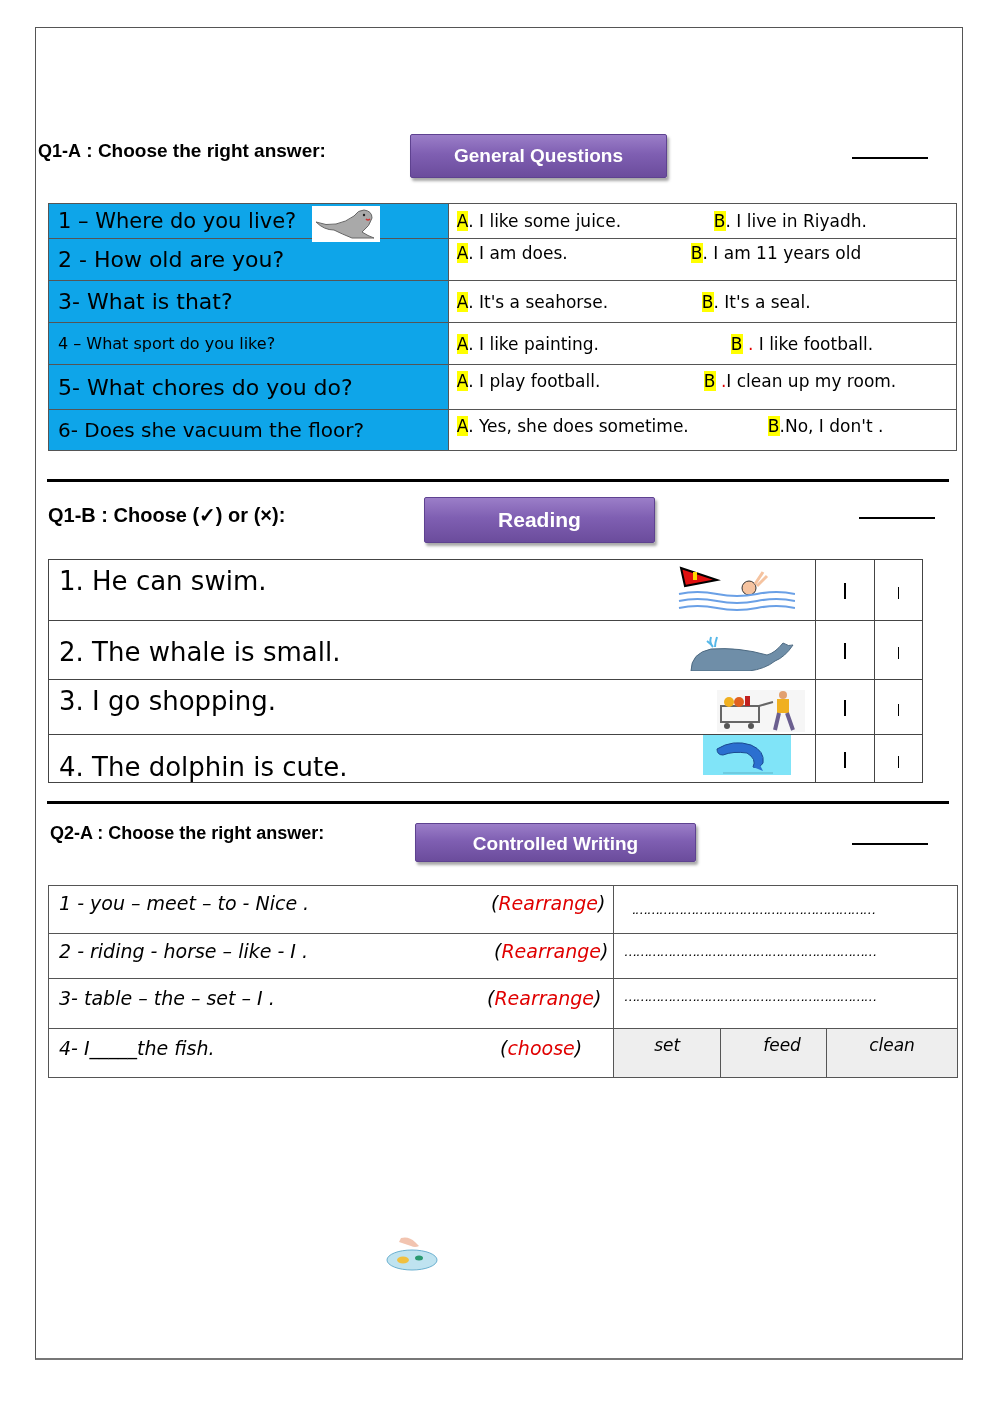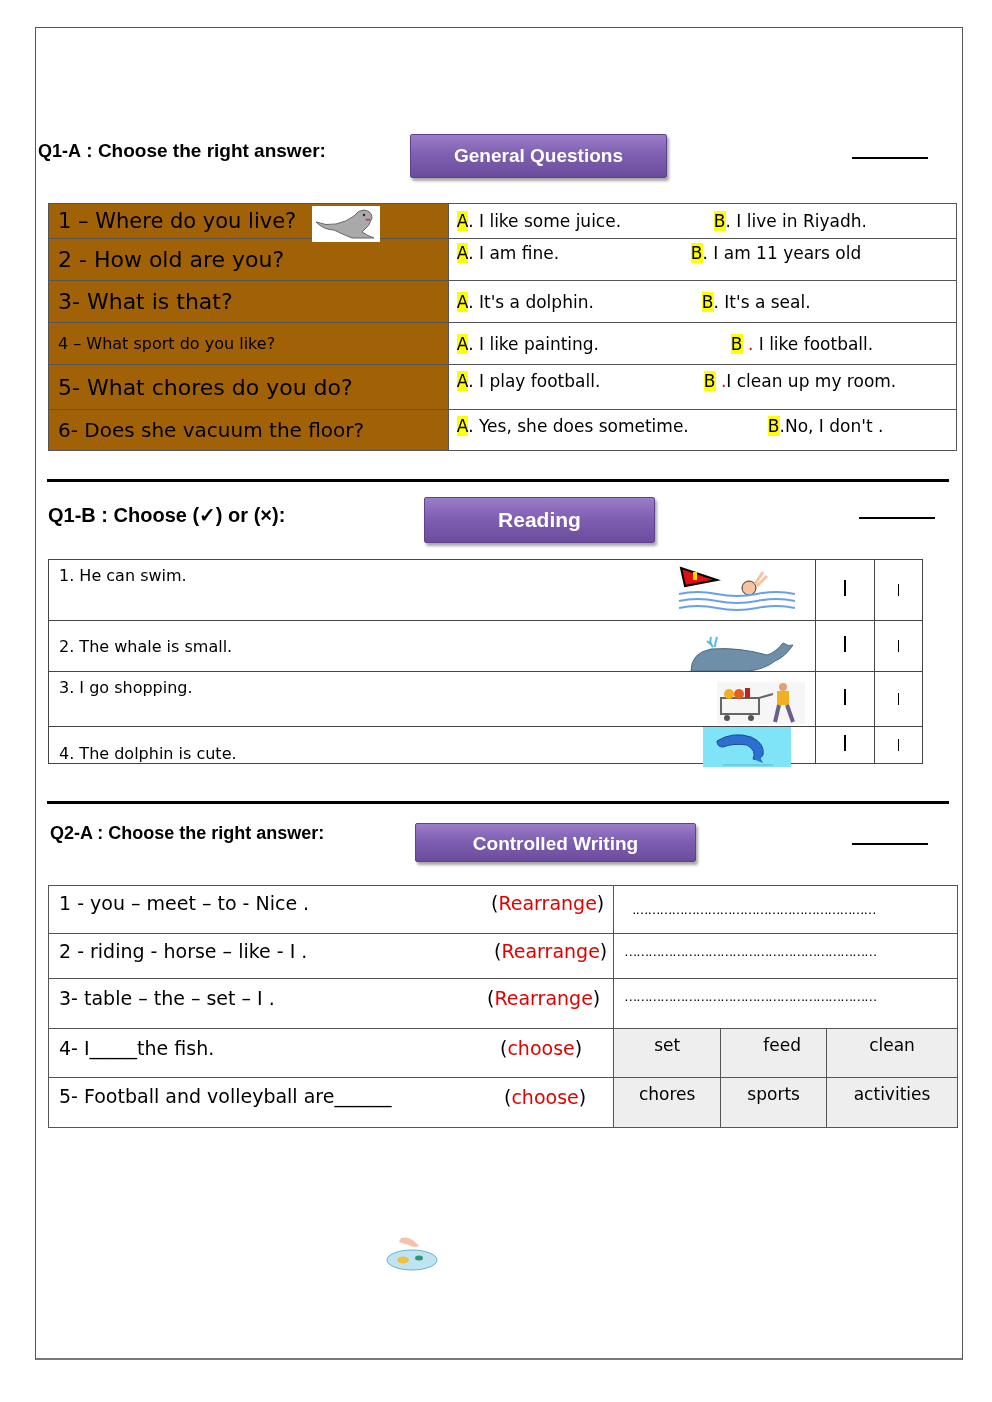--- a/index.html
+++ b/index.html
@@ -8,33 +8,33 @@
   .abs { position: absolute; }
   .sec-title { font-family: "Liberation Sans", sans-serif; font-weight: bold; font-size: 19px; white-space: nowrap; }
   .sec-title .big { font-size: 18px; }
   .badge { position: absolute; color: #fff; font-family: "Liberation Sans", sans-serif; font-weight: bold; font-size: 19px; text-align: center;
            background: linear-gradient(#9b7ec8 0%, #7f5fb2 45%, #6b4c9c 100%); border: 1px solid #5e4290; box-shadow: 2px 3px 3px rgba(0,0,0,0.35); border-radius: 2px; }
   .score-line { position: absolute; height: 2px; background: #000; }
   .rule { position: absolute; height: 3px; background: #000; }
 
   table { border-collapse: collapse; position: absolute; }
   .t1 td { border: 1.5px solid #555; font-family: "DejaVu Sans", sans-serif; padding: 0 0 0 9px; vertical-align: middle; }
-  .t1 td.q { background: #a16207; font-size: 21px; white-space: nowrap; }
+  .t1 td.q { background: #0ea5e9; font-size: 21px; white-space: nowrap; }
   .t1 td.a { background: #fff; font-size: 17px; white-space: nowrap; position: relative; }
   .hl { background: #ffff00; font-weight: normal; }
   .opt-b { position: absolute; top: 50%; transform: translateY(-50%); }
   .opt-a { position: absolute; left: 8px; top: 50%; transform: translateY(-50%); }
   .red { color: #e00000; }
 
-  .t2 td { border: 1.5px solid #444; font-family: "DejaVu Sans", sans-serif; font-size: 16px; vertical-align: top; position: relative; margin-top: 23px; }
+  .t2 td { border: 1.5px solid #444; font-family: "DejaVu Sans", sans-serif; font-size: 26px; vertical-align: top; position: relative; margin-top: 23px; }
   .t2 td.mark { text-align: center; vertical-align: middle; }
   .tick { display: inline-block; width: 2px; height: 16px; background: #000; }
   .tick.sm { height: 12px; width: 1.5px; }
 
-  .t3 td { border: 1.5px solid #555; font-family: "DejaVu Sans", sans-serif; font-size: 19px; vertical-align: top; position: relative; white-space: nowrap; }
+  .t3 td { border: 1.5px solid #555; font-family: "DejaVu Sans", sans-serif; font-size: 19px; vertical-align: top; position: relative; white-space: nowrap; font-style: italic; }
   .t3 td.opt { background: #eeeeee; text-align: center; font-size: 17px; padding-top: 6px; }
   .dots { color: #000; letter-spacing: -1px; font-size: 13px; }
 
   .pic { position: absolute; overflow: hidden; }
 </style>
 </head>
 <body>
 
 <div class="page"></div>
 
@@ -53,38 +53,38 @@
       <tr style="height:35px">
     <td class="q">1 – Where do you live?</td>
     <td class="a">
       <span class="opt-a"><span class="hl">A</span><span>. I like some juice.</span></span>
       <span class="opt-b" style="left:265px;"><span class="hl">B</span><span>. I live in Riyadh.</span></span>
     </td>
   </tr>
   <tr style="height:42px">
     <td class="q" style="font-size:22px;">2 - How old are you?</td>
     <td class="a">
-      <span class="opt-a" style="top:14px;"><span class="hl">A</span><span>.  I am fine.</span></span>
+      <span class="opt-a" style="top:14px;"><span class="hl">A</span><span>.  I am does.</span></span>
       <span class="opt-b" style="left:242px; top:14px;"><span class="hl">B</span><span>.  I am 11 years old</span></span>
     </td>
   </tr>
   <tr style="height:42px">
     <td class="q" style="font-size:22px;">
       <span>3- What is that?</span>
       <span class="pic" style="left:263px; top:2px; width:68px; height:36px;">
         <svg width="68" height="36" viewBox="0 0 68 36">
           <rect width="68" height="36" fill="#ffffff"></rect>
           <path d="M4 16 Q14 20 24 18 Q34 16 42 10 Q46 4 52 4 Q60 5 60 12 Q58 20 50 26 Q56 30 62 32 L40 32 Q30 28 22 24 Q12 24 4 16 Z" fill="#a9a9a9" stroke="#666" stroke-width="1"></path>
           <circle cx="52" cy="9" r="1.2" fill="#222"></circle>
           <path d="M54 13 Q56 15 58 13" stroke="#c33" stroke-width="1.5" fill="none"></path>
         </svg>
       </span>
     </td>
     <td class="a">
-      <span class="opt-a"><span class="hl">A</span><span>. It's a dolphin.</span></span>
+      <span class="opt-a"><span class="hl">A</span><span>. It's a seahorse.</span></span>
       <span class="opt-b" style="left:253px;"><span class="hl">B</span><span>.  It's a seal.</span></span>
     </td>
   </tr>
   <tr style="height:42px">
     <td class="q" style="font-size:16px;">4 – What sport do you like?</td>
     <td class="a">
       <span class="opt-a"><span class="hl">A</span><span>. I like painting.</span></span>
       <span class="opt-b" style="left:261px;padding-left:21px;"><span class="hl">B</span><span class="red"> .</span><span>  I like football.</span></span>
     </td>
   </tr>
@@ -222,29 +222,20 @@
   </tr>
   <tr style="height:49px">
     <td style="padding:8px 0 0 10px;">
       <span>4- I_____the fish.</span>
       <span class="abs" style="left:451px; top:8px;">(<span class="red">choose</span>)</span>
     </td>
     <td class="opt">set</td>
     <td class="opt" style="padding-left:18px;">feed</td>
     <td class="opt">clean</td>
   </tr>
-  <tr style="height:50px">
-    <td style="padding:7px 0 0 10px;">
-      <span>5-  Football and volleyball are______</span>
-      <span class="abs" style="left:455px; top:8px;">(<span class="red">choose</span>)</span>
-    </td>
-    <td class="opt">chores</td>
-    <td class="opt">sports</td>
-    <td class="opt">activities</td>
-  </tr>
 </tbody>
   </table>
 
 <div class="pic" style="left:385px; top:1236px; width:54px; height:36px;">
   <svg width="54" height="36" viewBox="0 0 54 36">
     <path d="M16 2 Q24 0 30 6 L34 10 Q30 12 26 10 Q20 8 14 6 Z" fill="#f2c4b0"></path>
     <ellipse cx="27" cy="24" rx="25" ry="10" fill="#bfe3f0" stroke="#6ab0d0" stroke-width="1"></ellipse>
     <ellipse cx="18" cy="24" rx="6" ry="3.5" fill="#f0c040"></ellipse>
     <ellipse cx="34" cy="22" rx="4" ry="2.5" fill="#2a9a70"></ellipse>
   </svg>

